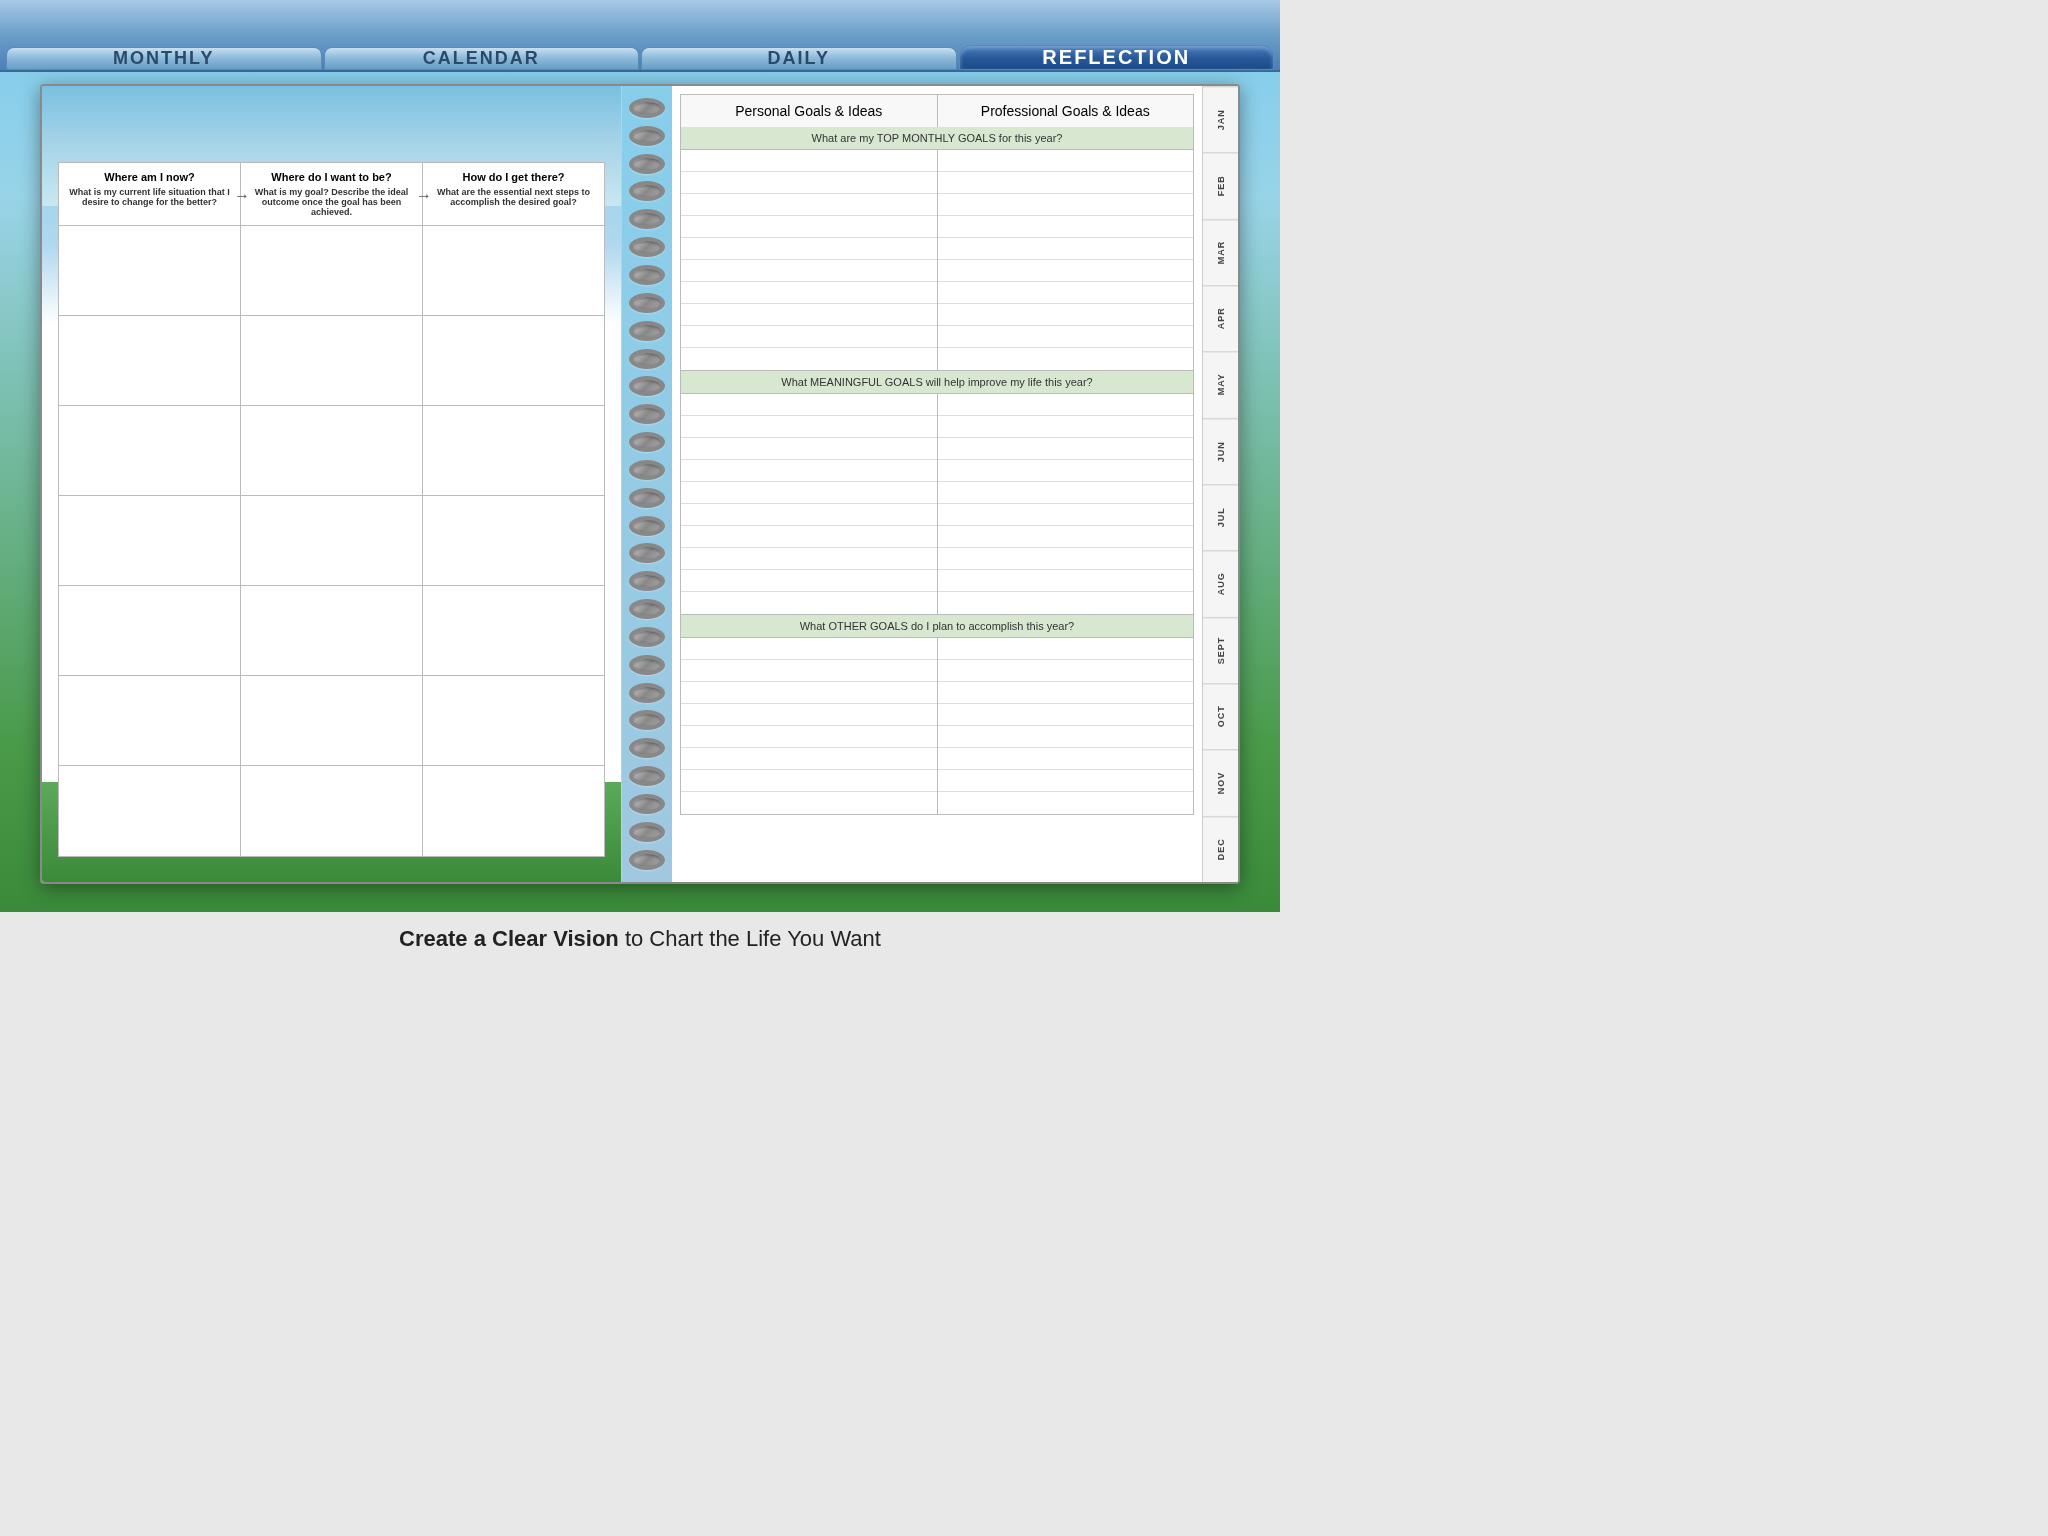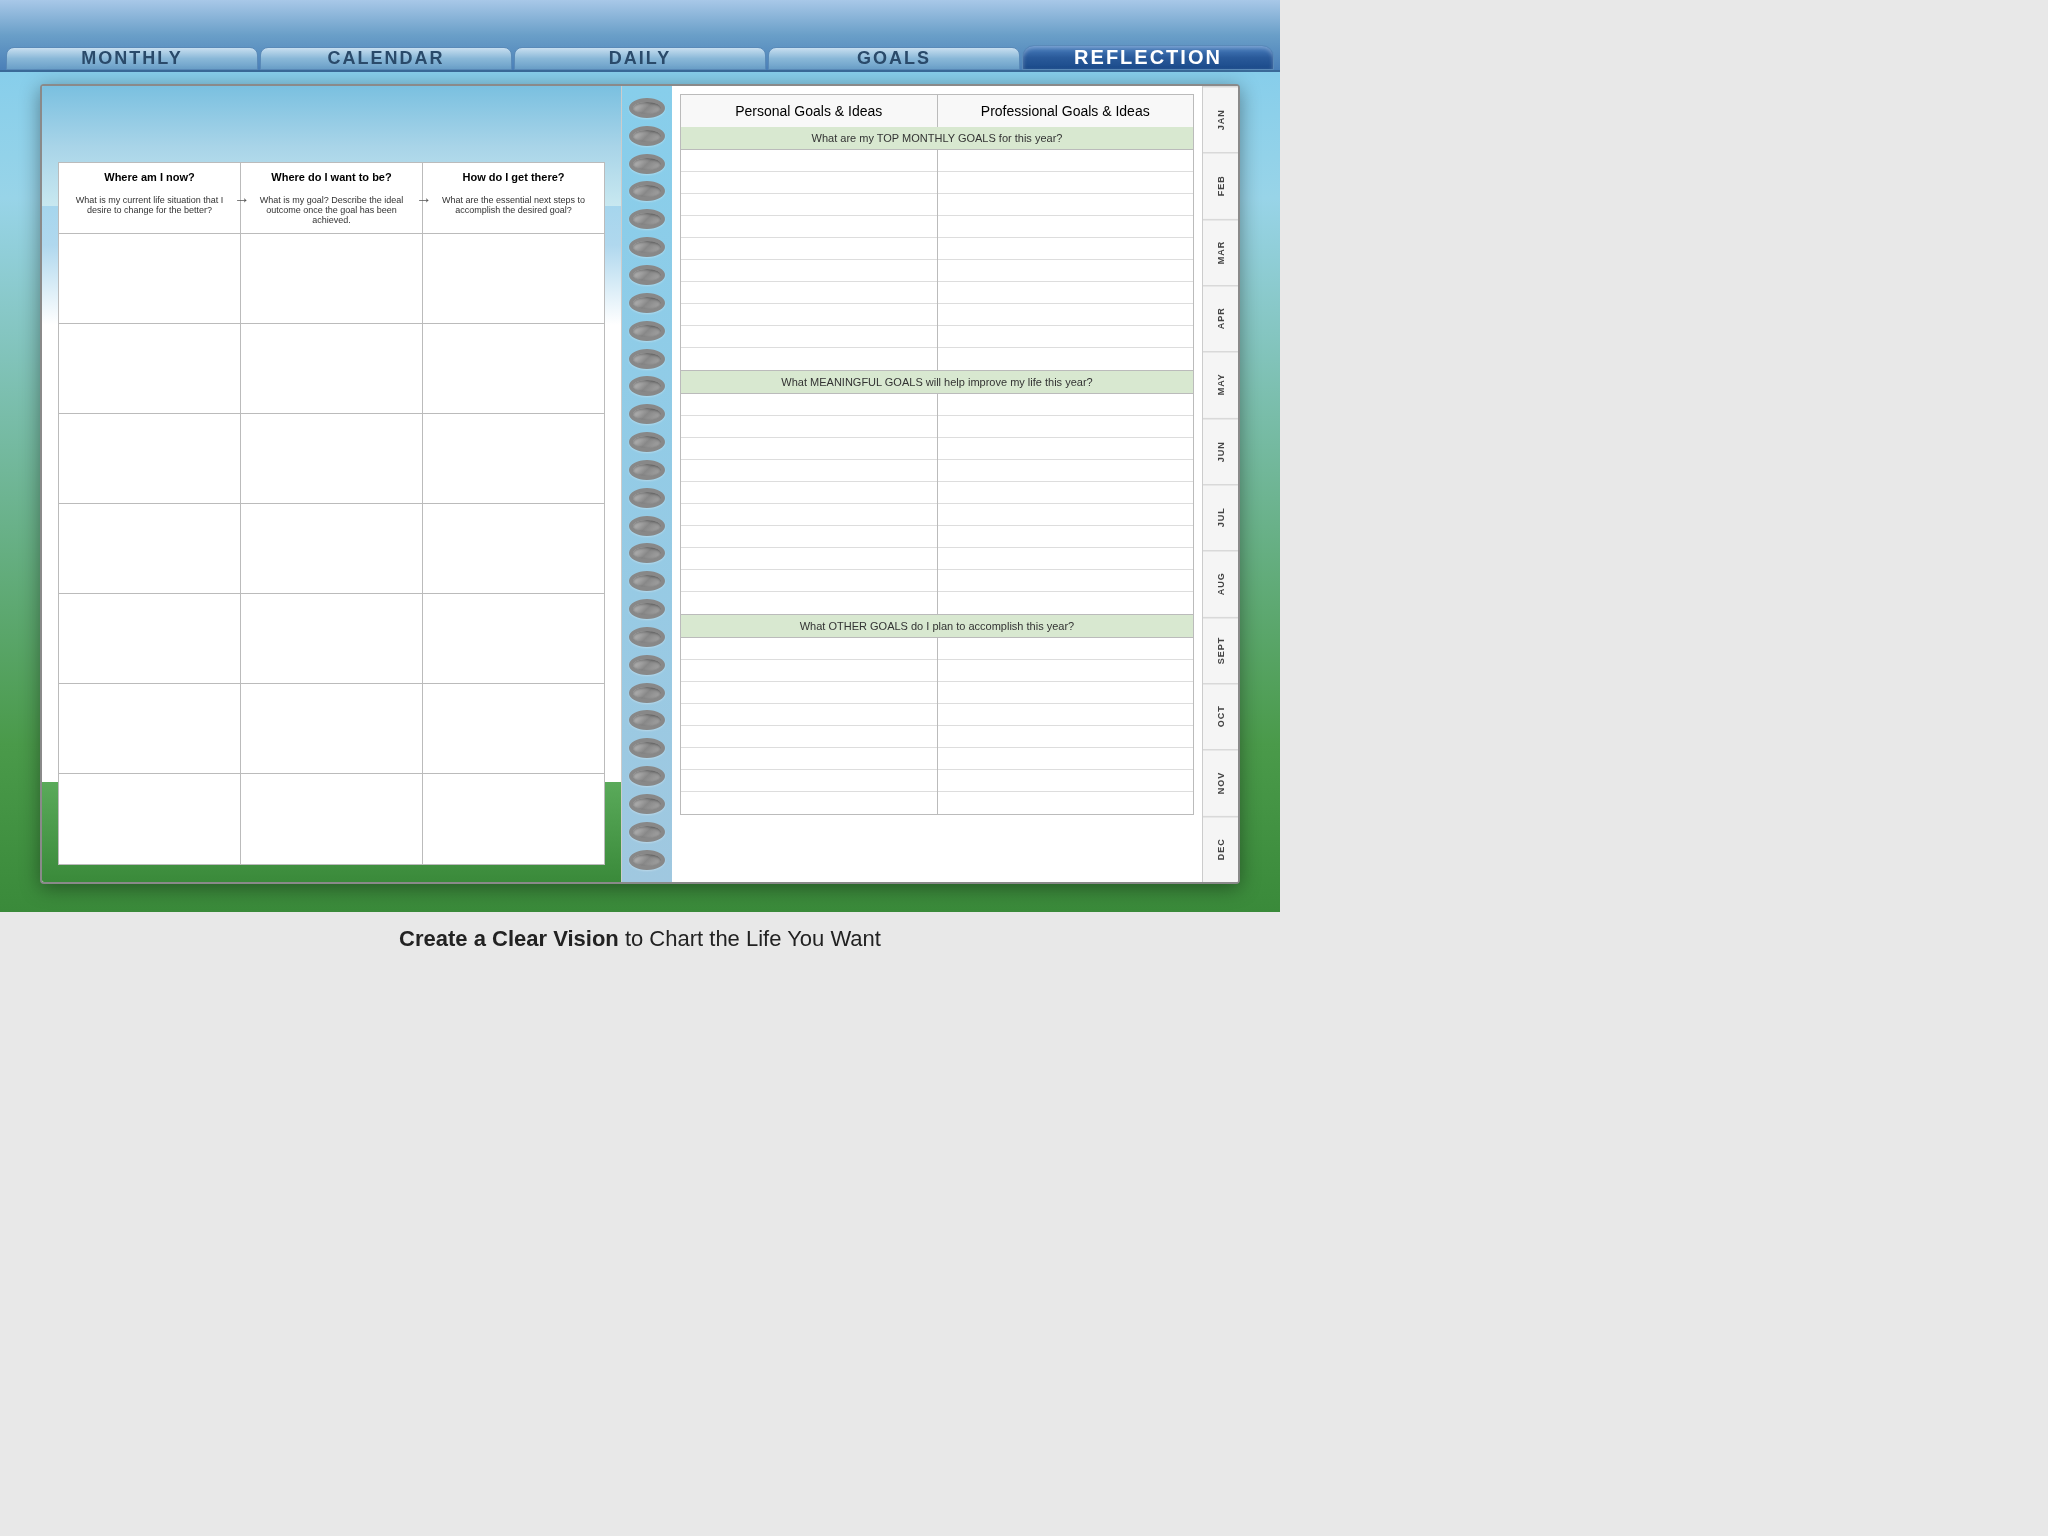--- a/index.html
+++ b/index.html
@@ -127,23 +127,23 @@
       position: absolute;
       right: -10px;
       top: 50%;
       transform: translateY(-50%);
       color: #555;
       font-size: 16px;
       z-index: 3;
     }
     .goals-sub-text {
       font-size: 9px;
-      font-weight: normal;
+      font-weight: bold;
       color: #333;
-      margin-top: 12px;
+      margin-top: 4px;
     }
 
     
     .grid-row {
       display: flex;
       border-bottom: 1px solid #bbb;
       height: 90px;
     }
     .grid-row:last-child { border-bottom: none; }
     .grid-cell {
@@ -266,21 +266,20 @@
     }
     .tagline strong { font-weight: bold; }
   </style>
 </head>
 <body>
 
 <div class="nav-bar">
   <div class="nav-tab">MONTHLY</div>
   <div class="nav-tab">CALENDAR</div>
   <div class="nav-tab">DAILY</div>
-  <div class="nav-tab">GOALS</div>
   <div class="nav-tab active">REFLECTION</div>
 </div>
 
 <div class="main-content">
   <div class="planner">
 
     <div class="left-page">
       <div class="left-page-bg"></div>
 
       <div class="left-page-content">

